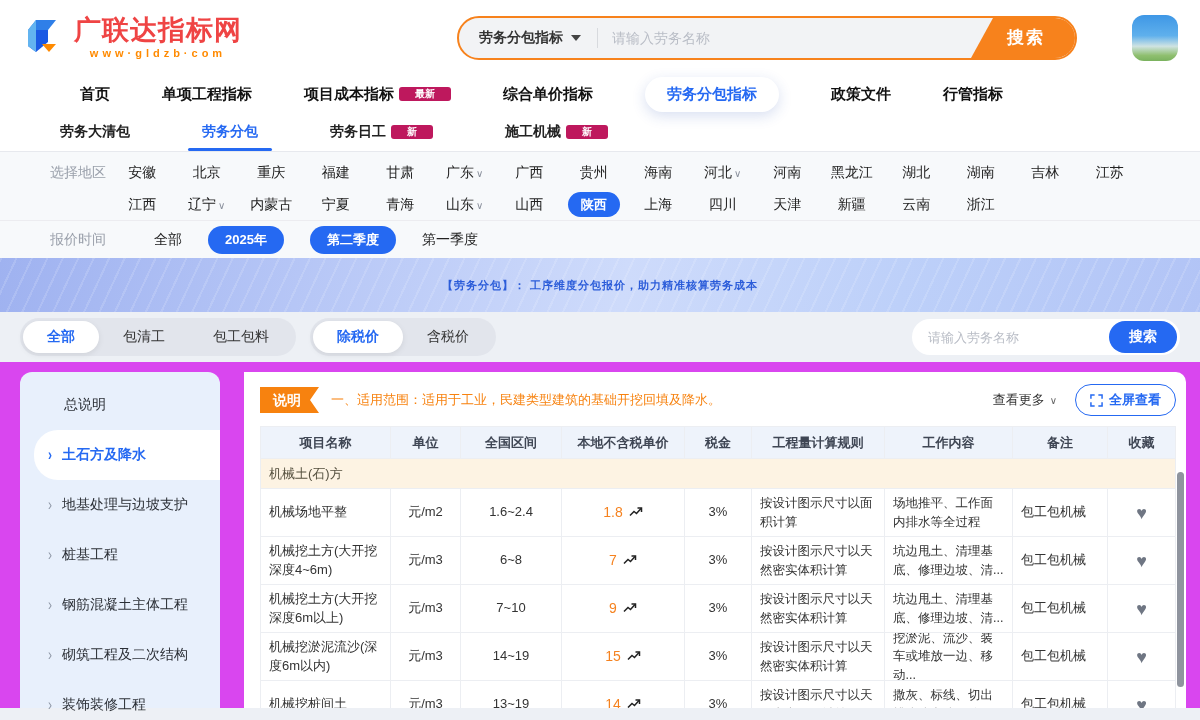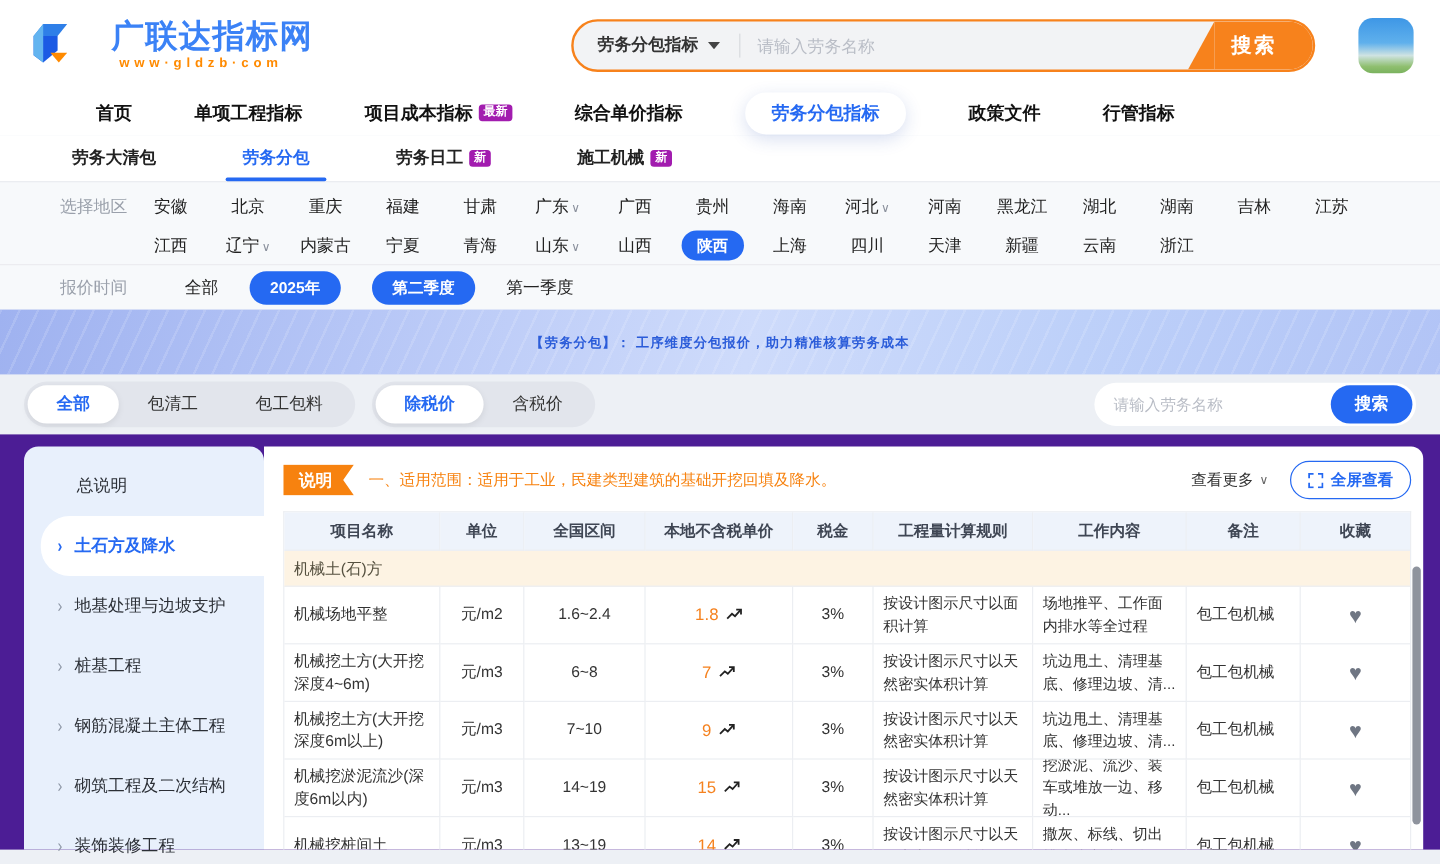--- a/index.html
+++ b/index.html
@@ -5,40 +5,40 @@
   * { margin:0; padding:0; box-sizing:border-box; }
   html,body { width:1200px; height:720px; overflow:hidden; background:#edf0f5;
     font-family:"Liberation Sans","DejaVu Sans",sans-serif; }
 
   
   .top-header { height:75px; background:#fff; display:flex; align-items:center; padding:0 22px; }
   .logo { display:flex; align-items:center; gap:8px; }
   .logo-mark { width:44px; height:40px; position:relative; flex:0 0 auto; }
   .logo-mark svg { display:block; }
   .logo-text { display:flex; flex-direction:column; line-height:1; }
-  .logo-title { font-size:27px; font-weight:bold; color:#3b82f6; letter-spacing:1px;margin-left:19px; }
+  .logo-title { font-size:27px; font-weight:bold; color:#ef4444; letter-spacing:1px; }
   .logo-sub { font-size:11px; font-weight:bold; color:#ff8a00; letter-spacing:4px; margin-top:4px; text-align:center; }
 
   .hdr-search { margin-left:215px; width:620px; height:44px; border:2px solid #f7821c; border-radius:999px;
     background:#f2f3f5; display:flex; align-items:stretch; overflow:hidden; }
   .hdr-cat { display:flex; align-items:center; gap:8px; padding:0 16px 0 20px; font-size:14px; font-weight:bold; color:#333; cursor:pointer; white-space:nowrap; }
   .caret-down { width:0; height:0; border-left:5px solid transparent; border-right:5px solid transparent; border-top:6px solid #444; }
   .hdr-div { width:1px; background:#d8dade; margin:10px 0; }
   .hdr-input { flex:1; border:none; outline:none; background:transparent; padding:0 14px; font-size:14px; color:#333; }
   .hdr-input::placeholder { color:#b9bdc6; }
   .hdr-slant { width:0; height:0; border-bottom:40px solid #f7821c; border-left:22px solid transparent; align-self:flex-end; }
   .hdr-btn { background:#f7821c; color:#fff; border:none; font-size:17px; font-weight:bold; padding:0 30px 0 14px; cursor:pointer; letter-spacing:2px; }
   .avatar { margin-left:auto; width:46px; height:46px; border-radius:12px; cursor:pointer;
     background:linear-gradient(180deg,#3e97e6 0%,#5fb0ec 45%,#cfe3e2 68%,#8fbf6f 88%,#7ab25e 100%); filter:blur(.4px); }
 
   
   .main-nav { height:38px; background:#fff; display:flex; align-items:center; gap:52px; padding:0 0 0 80px; position:relative; }
   .mnav-item { font-size:15px; font-weight:bold; color:#111; cursor:pointer; display:flex; align-items:center; gap:5px; white-space:nowrap; }
   .mnav-item.active { color:#2569f2; background:#fff; border-radius:19px; padding:8px 22px; box-shadow:0 4px 14px rgba(40,80,180,.18); }
-  .badge-red { background:#a21caf; color:#fff; font-size:10px; font-weight:bold; border-radius:3px; padding:2px 4px; line-height:1; }
+  .badge-red { background:#be185d; color:#fff; font-size:10px; font-weight:bold; border-radius:3px; padding:2px 16px; line-height:1; }
 
   
   .sub-nav { height:39px; background:#fff; display:flex; align-items:flex-end; gap:72px; padding:0 0 0 60px; border-bottom:1px solid #e7e9ee; }
   .snav-item { position:relative; height:100%; display:flex; align-items:center; gap:5px; font-size:14px; font-weight:bold; color:#222; cursor:pointer; white-space:nowrap; }
   .snav-item.active { color:#2569f2;font-family:Liberation Mono, monospace; }
   .snav-item.active::after { content:""; position:absolute; left:-14px; right:-14px; bottom:0; height:3px; background:#2569f2; border-radius:2px; }
 
   
   .region-section { background:#f7f9fb; padding:12px 0 6px 0; }
   .region-grid { display:grid; grid-template-columns:110px repeat(16,64.5px); row-gap:14px; align-items:center; }
@@ -64,21 +64,21 @@
   .filter-row { height:50px; background:#edf0f5; display:flex; align-items:center; padding:0 20px; gap:14px; }
   .pill-group { background:#e2e5ec; border-radius:999px; display:flex; align-items:center; padding:3px; }
   .pill-item { font-size:14px; color:#333; padding:7px 24px; cursor:pointer; border-radius:999px; white-space:nowrap; }
   .pill-item.active { background:#fff; color:#2569f2; font-weight:bold; box-shadow:0 2px 6px rgba(0,0,0,.08); }
   .filter-search { margin-left:auto; background:#fff; border-radius:999px; height:36px; width:268px; display:flex; align-items:center; padding:3px 3px 3px 16px; }
   .filter-input { border:none; outline:none; flex:1; font-size:13px; color:#333; background:transparent; min-width:0; }
   .filter-input::placeholder { color:#b9bdc6; }
   .filter-btn { background:#2569f2; color:#fff; border:none; border-radius:999px; font-size:14px; font-weight:bold; padding:7px 20px; cursor:pointer; white-space:nowrap; }
 
   
-  .content { height:346px; background:#4c1d95; display:flex; padding:10px 14px 0 20px; }
+  .content { height:346px; background:#d946ef; display:flex; padding:10px 14px 0 20px;gap:24px; }
   .sidebar { width:200px; background:#e8f0fc; border-radius:12px 12px 0 0; padding-top:8px; flex:0 0 auto; }
   .side-item { height:50px; display:flex; align-items:center; gap:10px; padding-left:28px; font-size:14px; color:#2b2f36; cursor:pointer; }
   .side-item .schev { color:#8e97a6; font-size:12px; transform:scaleY(1.3); }
   .side-item.no-chev { padding-left:44px; }
   .side-item.active { background:#fff; margin-left:14px; padding-left:14px; border-radius:24px 0 0 24px; color:#2569f2; font-weight:bold; }
   .side-item.active .schev { color:#2569f2; }
 
   .panel { flex:1; background:#fff; border-radius:0 10px 0 0; padding:12px 10px 0 16px; position:relative; overflow:hidden; }
   .note-row { display:flex; align-items:center; gap:12px; height:32px; }
   .note-badge { background:#f7820f; color:#fff; font-size:14px; font-weight:bold; padding:6px 18px 6px 13px; line-height:1;

